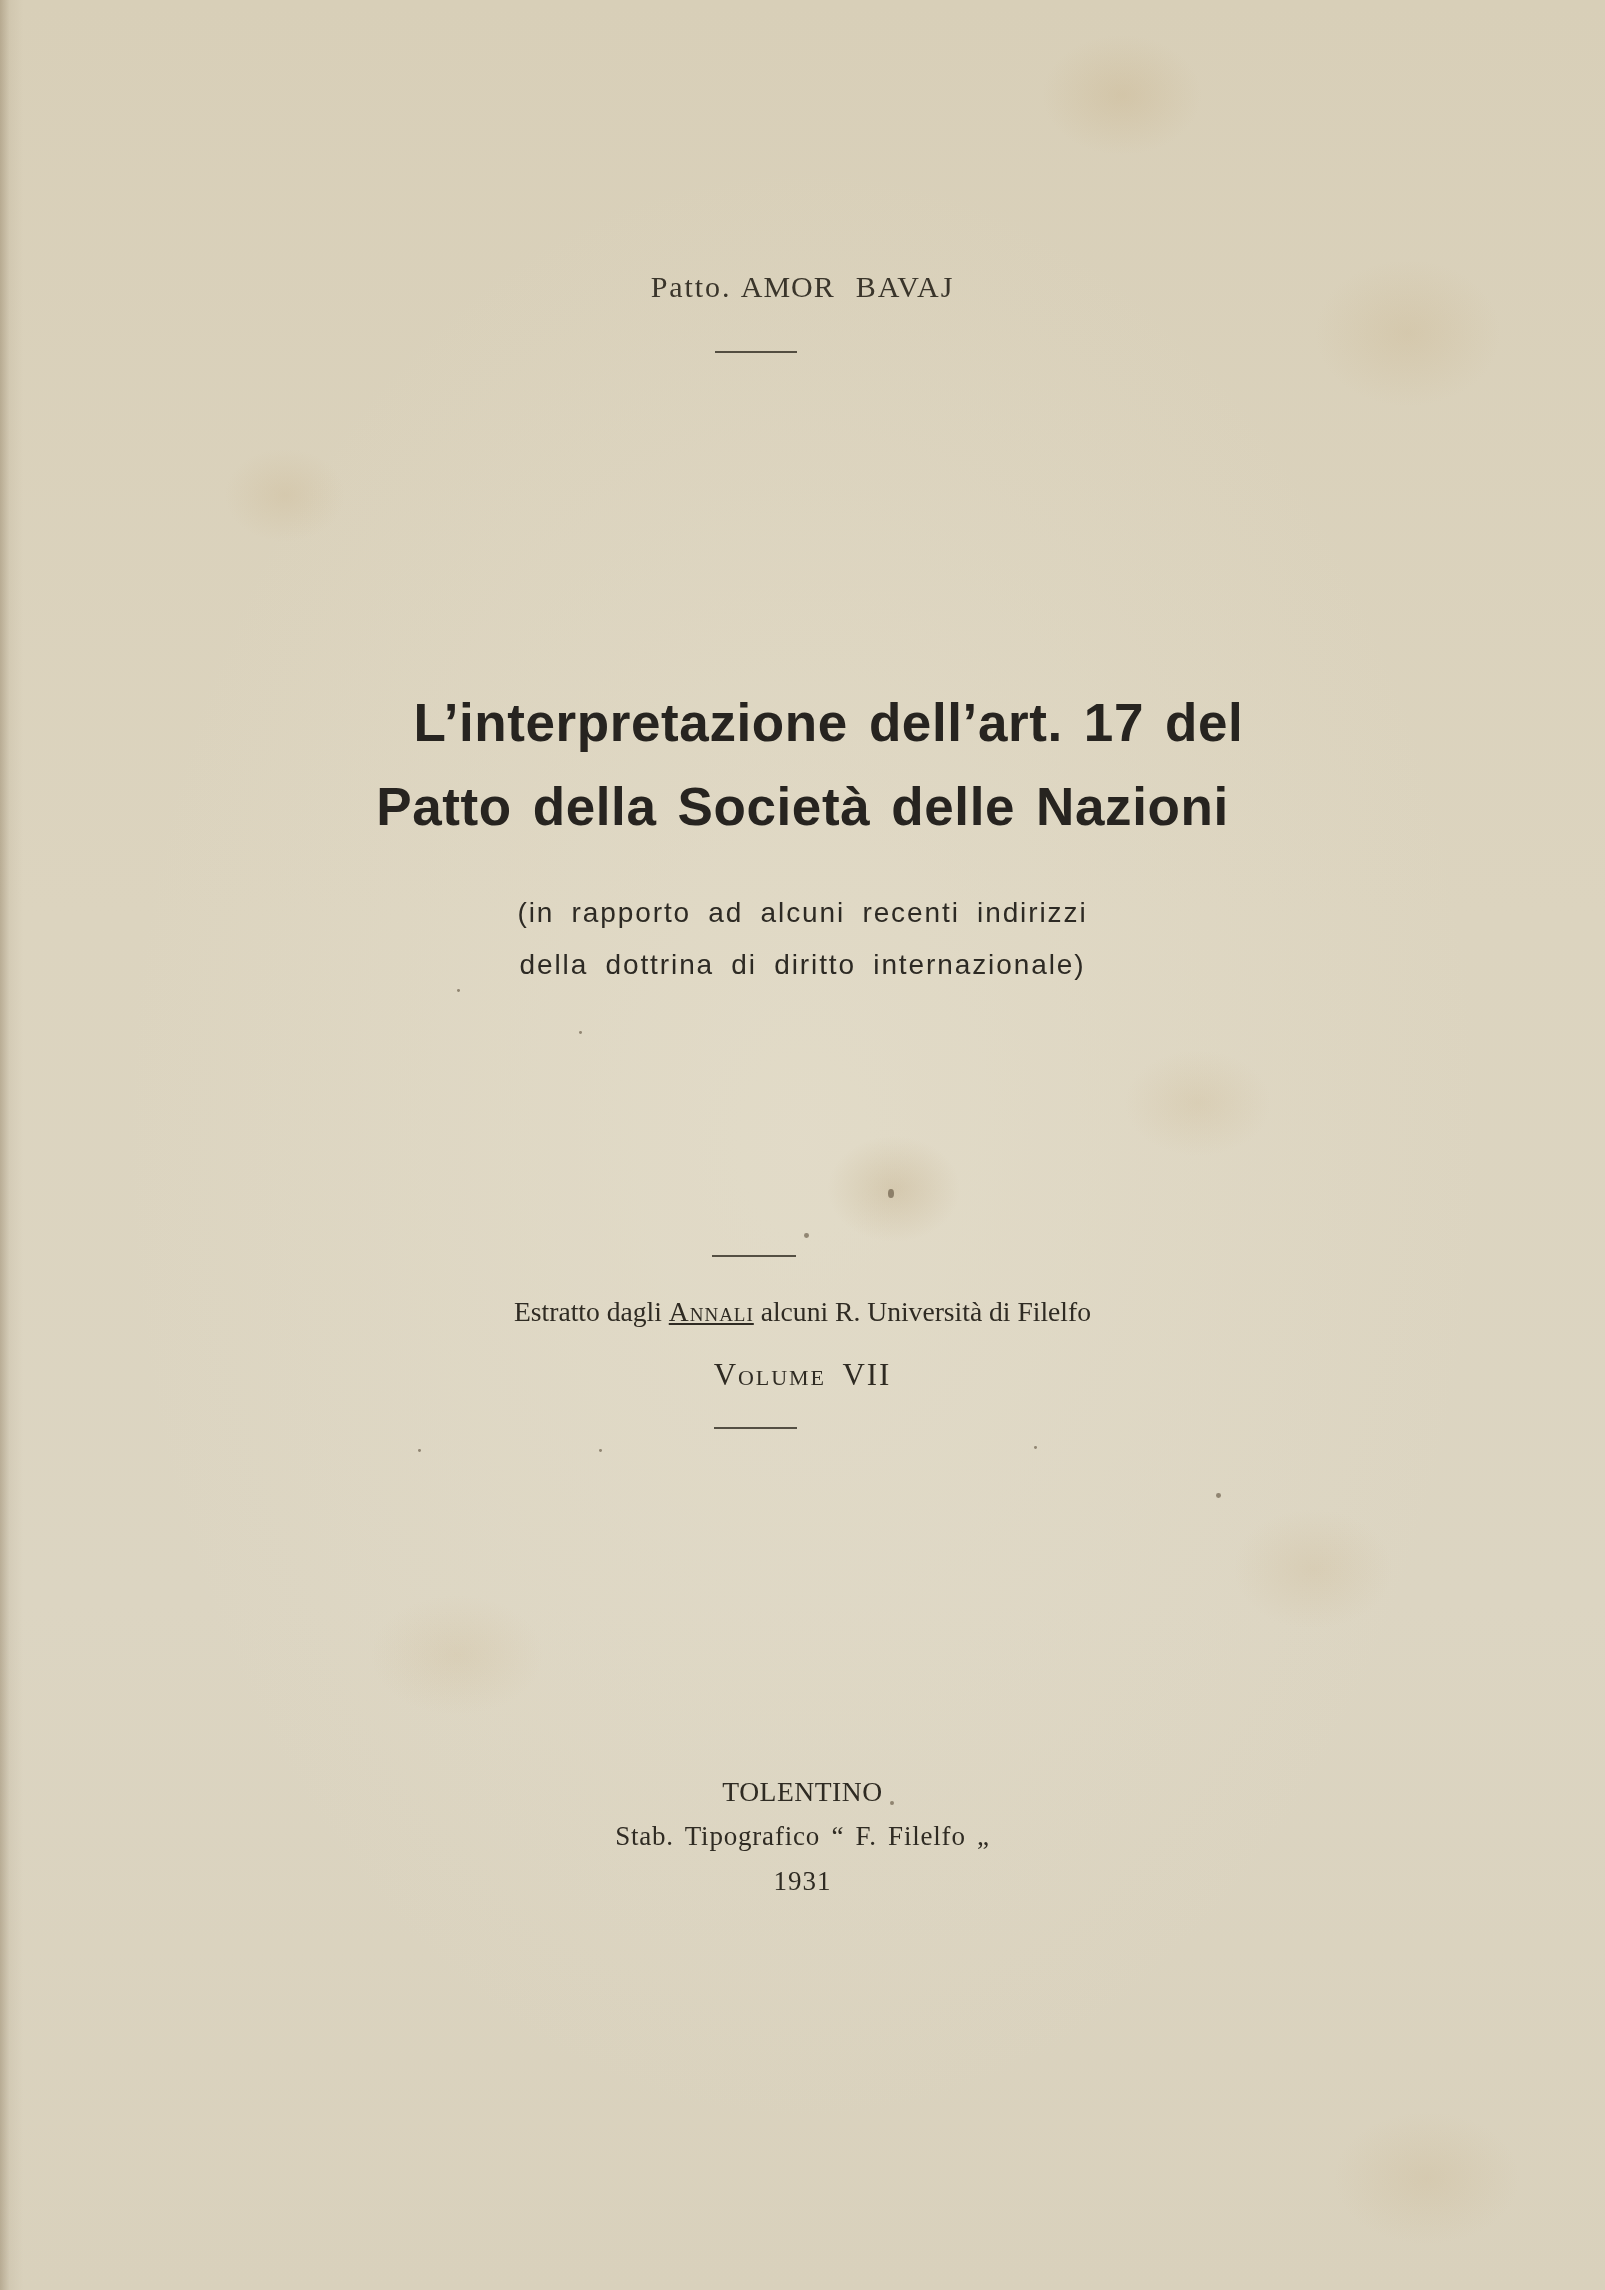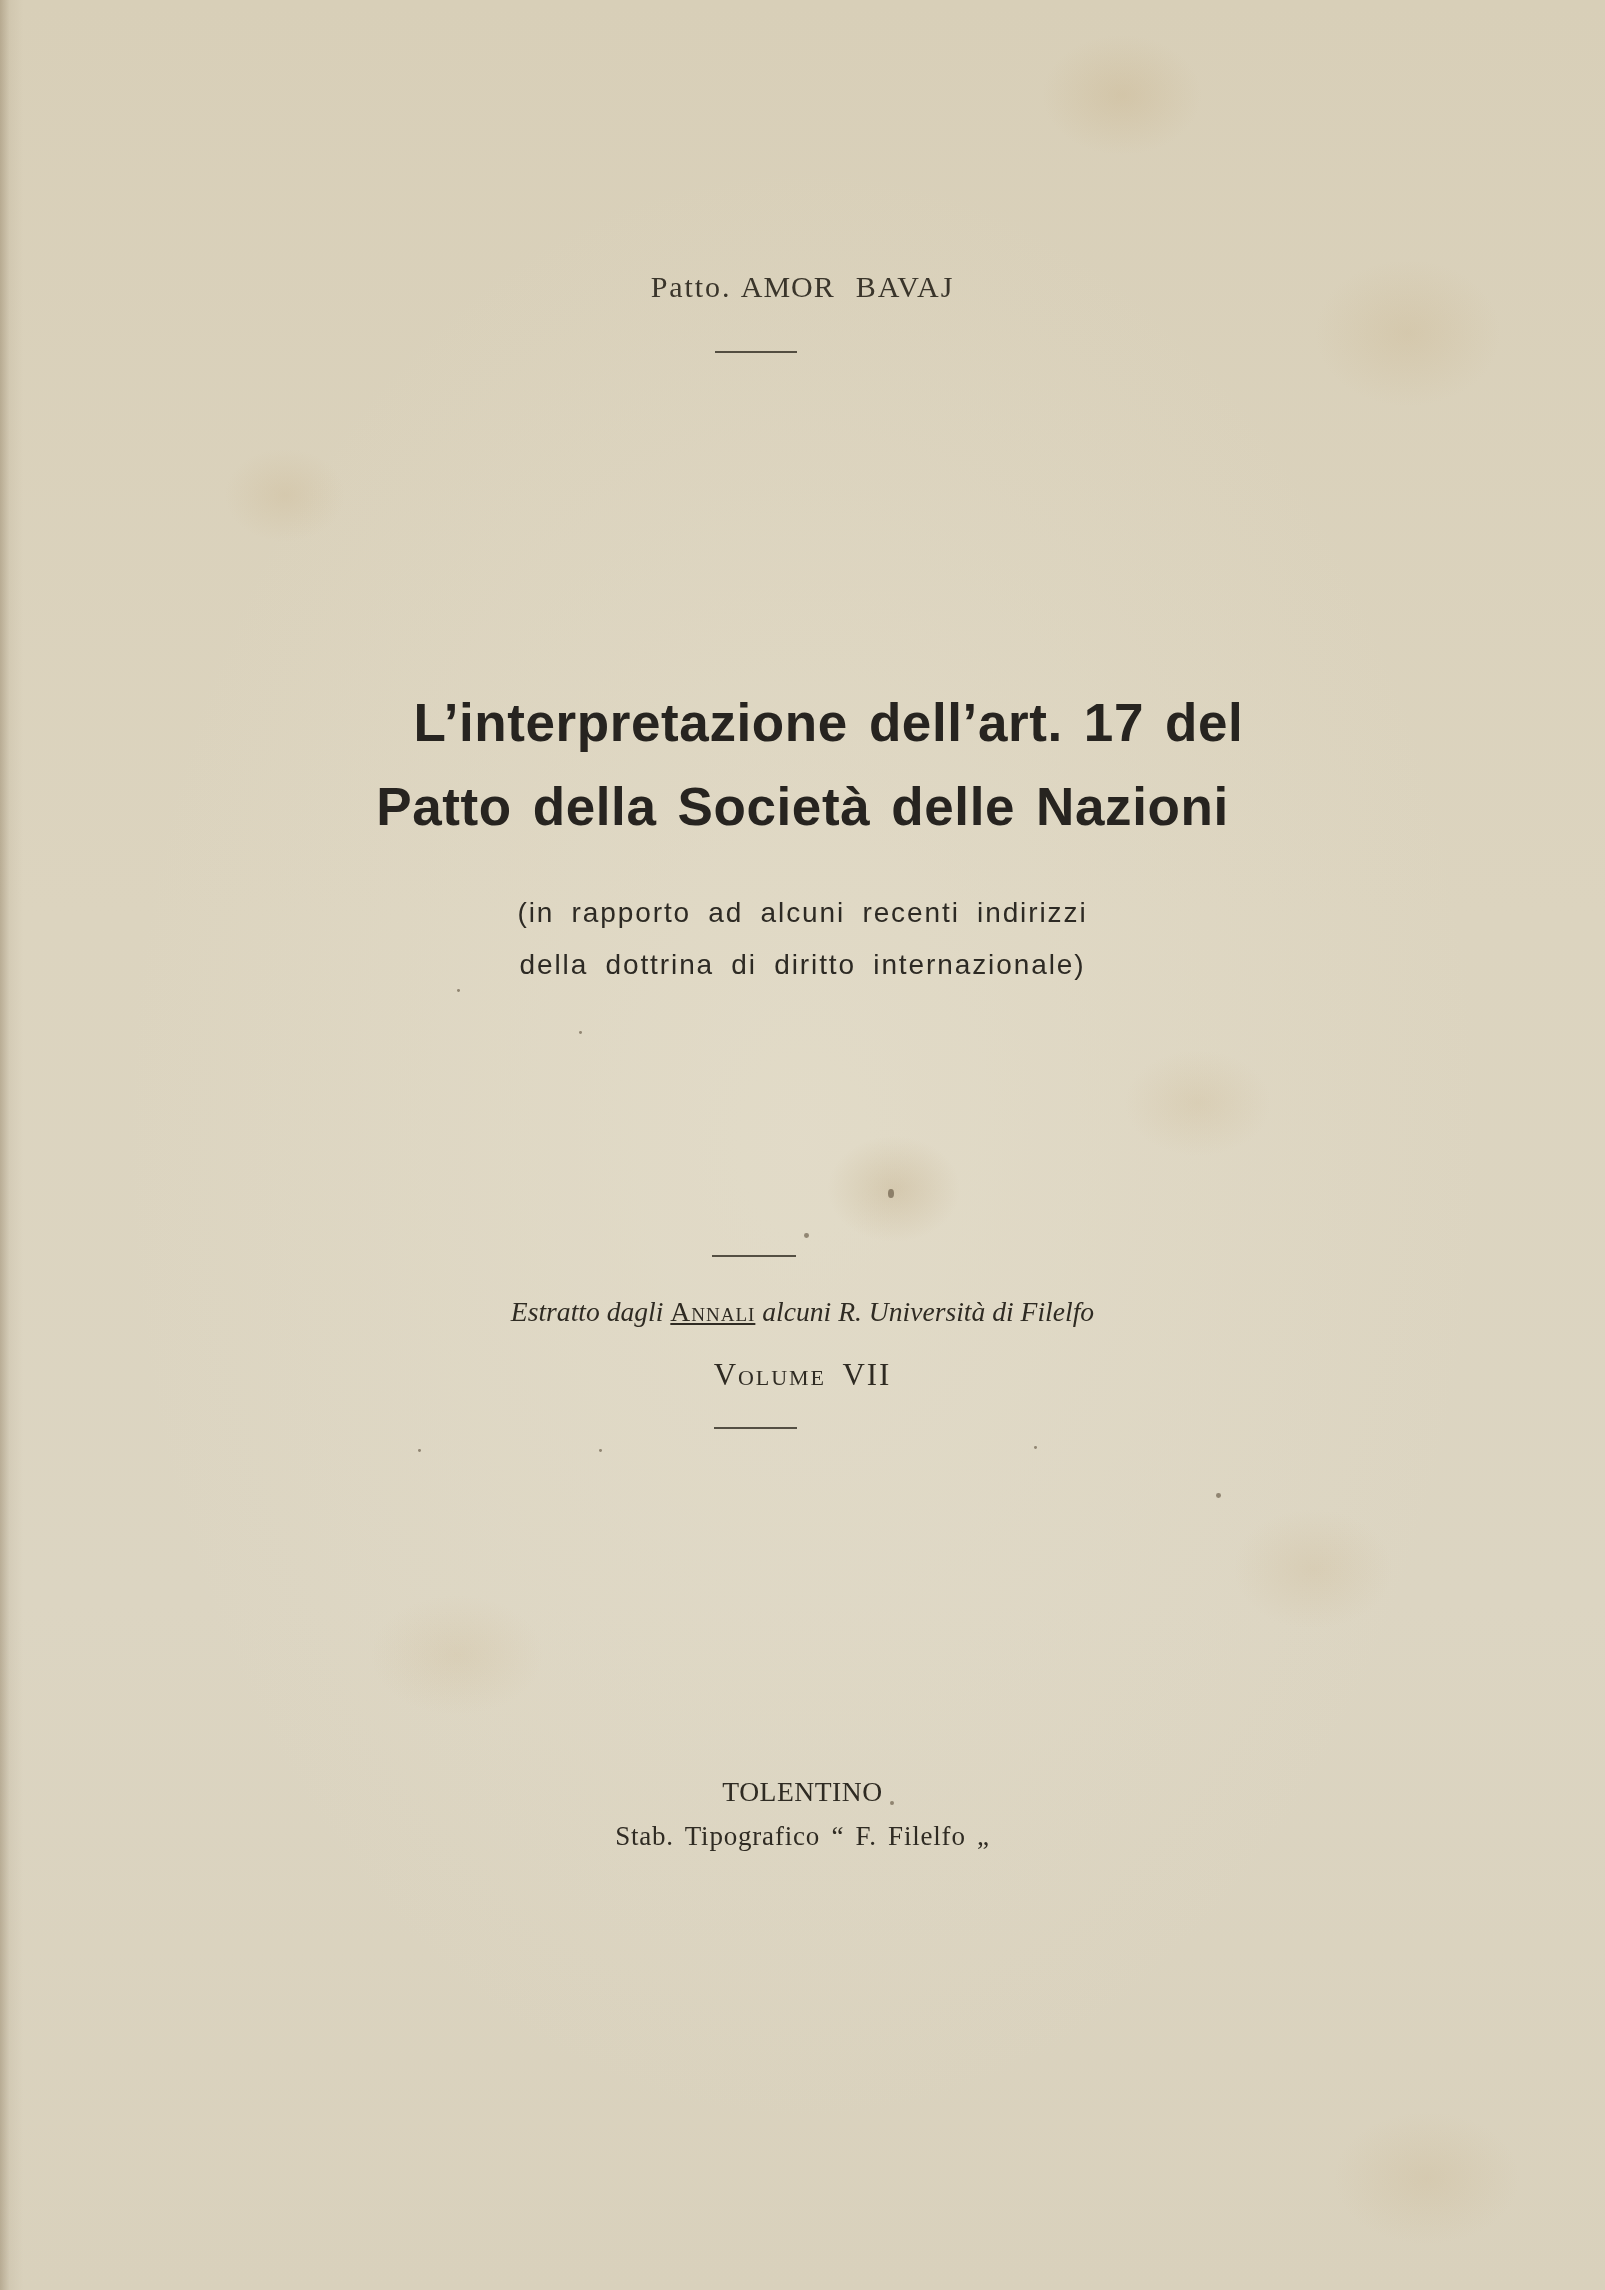--- a/index.html
+++ b/index.html
@@ -86,21 +86,20 @@
     }
     .subtitle-1 { top: 892px; }
     .subtitle-2 { top: 944px; }
     .extract {
       top: 1295px;
       font-size: 27.6px;
       line-height: 34px;
       color: #2f2b23;
     }
     .extract .it {
-      font-style: italic;
     }
     .extract .sc {
       font-variant: small-caps;
       letter-spacing: 1px;
       text-decoration: underline;
     }
     .volume {
       top: 1358px;
       font-size: 31px;
       line-height: 34px;
@@ -155,20 +154,21 @@
   <div class="rule" style="left:712px; top:1255px; width:84px;"></div>
 
   <p class="line serif extract"><span class="it">Estratto dagli</span> <span class="sc">Annali</span> <span class="it">alcuni R. Università di</span> <span class="it">Filelfo</span></p>
 
   <p class="line serif volume">Volume VII</p>
 
   <div class="rule" style="left:714px; top:1427px; width:83px;"></div>
 
   <p class="line serif place">TOLENTINO</p>
   <p class="line serif printer">Stab. Tipografico “ F. Filelfo „</p>
+  <p class="line serif year">1931</p>
 
   <span class="speck" style="left:804px; top:1233px; width:4.8px; height:4.8px;"></span>
   <span class="speck" style="left:888px; top:1189px; width:5.7px; height:8.6px;"></span>
   <span class="speck" style="left:1216px; top:1493px; width:4.8px; height:4.8px;"></span>
   <span class="speck" style="left:890px; top:1801px; width:3.8px; height:3.8px;"></span>
   <span class="speck" style="left:579px; top:1031px; width:2.9px; height:2.9px;"></span>
   <span class="speck" style="left:418px; top:1449px; width:2.9px; height:2.9px;"></span>
   <span class="speck" style="left:599px; top:1449px; width:2.9px; height:2.9px;"></span>
   <span class="speck" style="left:457px; top:989px; width:2.9px; height:2.9px;"></span>
   <span class="speck" style="left:1034px; top:1446px; width:2.9px; height:2.9px;"></span>

